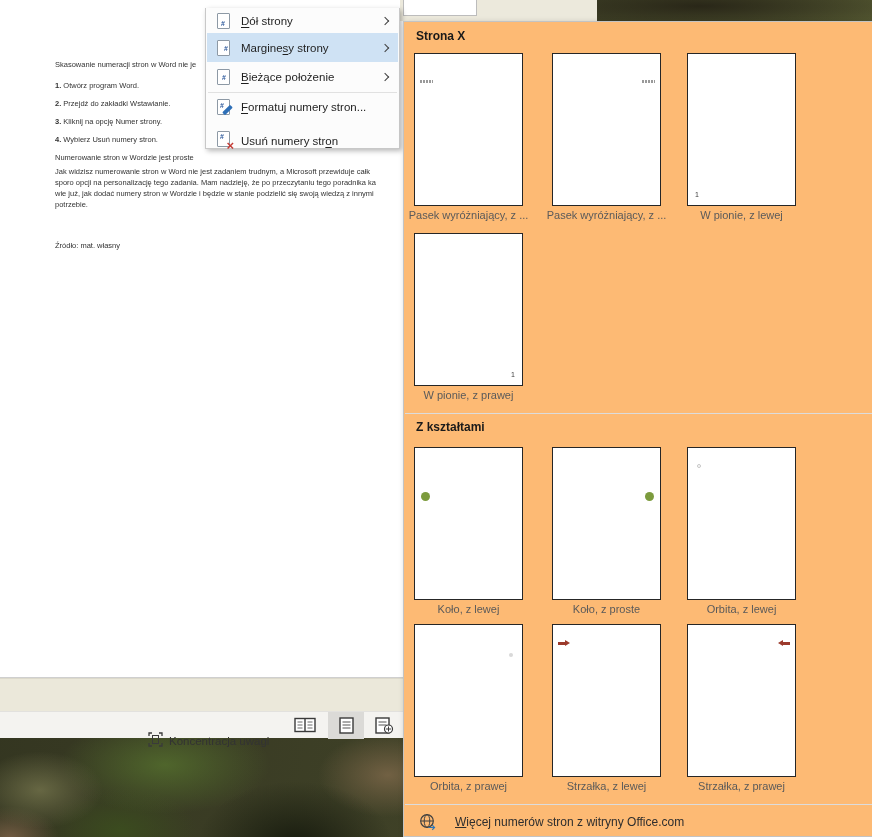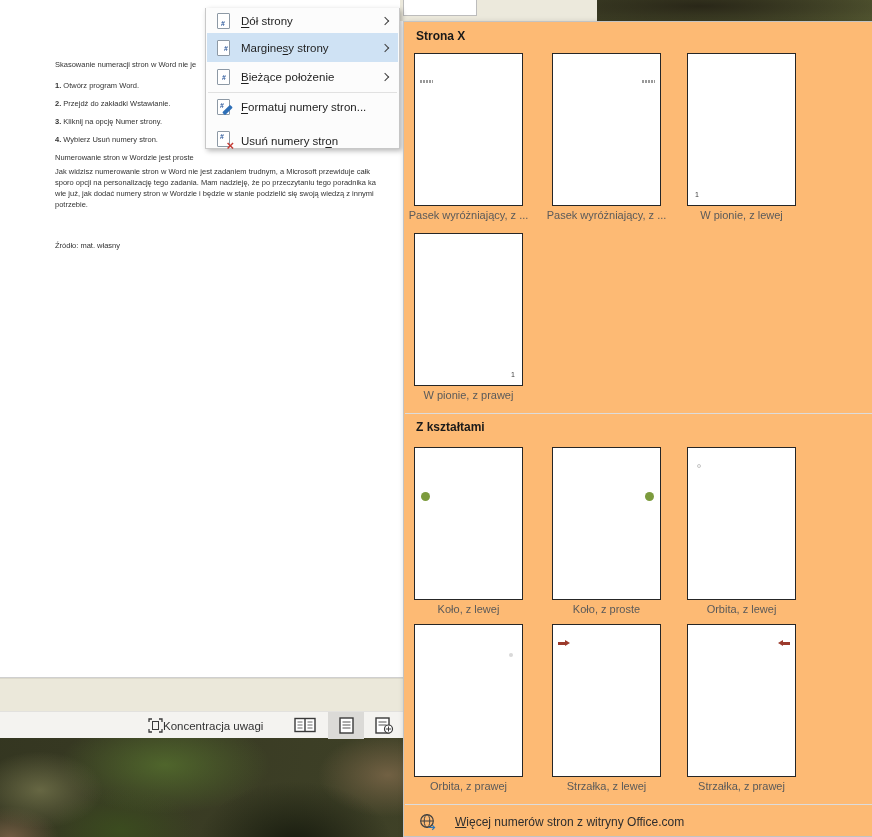--- a/index.html
+++ b/index.html
@@ -40,21 +40,21 @@
   .doc-body4  { top:200px; }
   .doc-src    { top:241px; }
   .doc-line b { font-weight:bold; }
 
   .beige-bottom { position:absolute; left:0; top:678px; width:403px; height:33px; background:#ebe8da; border-top:1px solid #dcd9cb; }
   .beige-top    { position:absolute; left:400px; top:0; width:197px; height:21px; background:#ece9dc; }
   .top-white-box{ position:absolute; left:403px; top:0; width:74px; height:16px; background:#fff; border:1px solid #bcbcbc; border-top:none; }
 
   
   .statusbar { position:absolute; left:0; top:711px; width:403px; height:27px; background:#f4f3f0; border-top:1px solid #e2e1de; font-size:11.5px; color:#333; }
-  .focus-group { position:absolute; left:148px; top:0; height:27px; display:flex; align-items:center; }
+  .focus-group { position:absolute; left:148px; top:8px; height:27px; display:flex; align-items:flex-end; gap:6px; }
   .view-sel { position:absolute; left:328px; top:0; width:36px; height:27px; background:#dbdad7; }
   .vicon { position:absolute; top:5px; }
   .vi-book { left:294px; } .vi-print { left:339px; } .vi-web { left:375px; }
 
   
   .menu { position:absolute; left:205px; top:0; width:195px; height:141px; background:#fcfcfc; border:1px solid #c8c8c8; border-top:none; box-shadow:2px 2px 5px rgba(0,0,0,.28);margin-top:8px; }
   .menu-item { position:absolute; left:1px; right:1px; display:flex; align-items:center; font-size:11.5px; color:#1f1f1f; }
   .mi-0 { top:0;    height:25px; }
   .mi-1 { top:25px; height:29px; background:#cfe2f4; }
   .mi-2 { top:54px; height:29px; }

